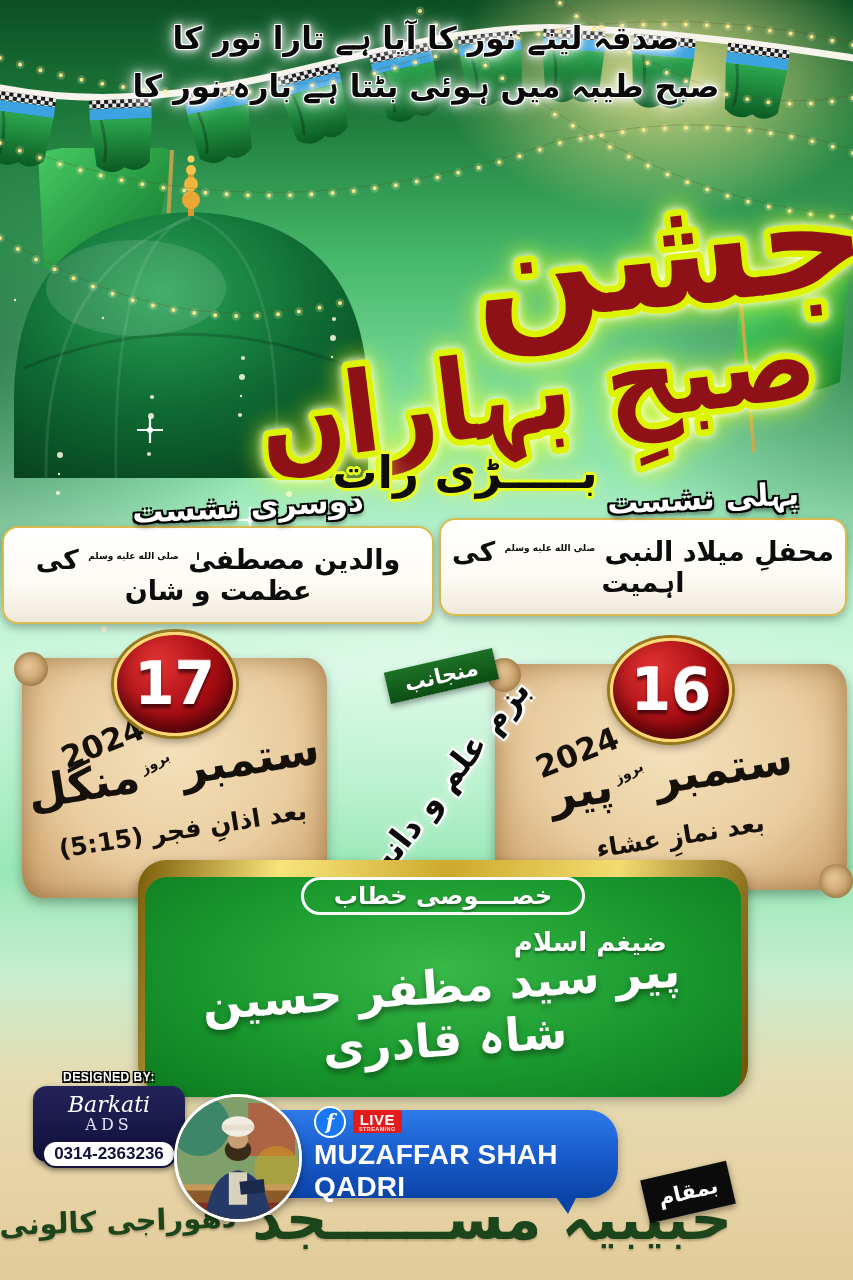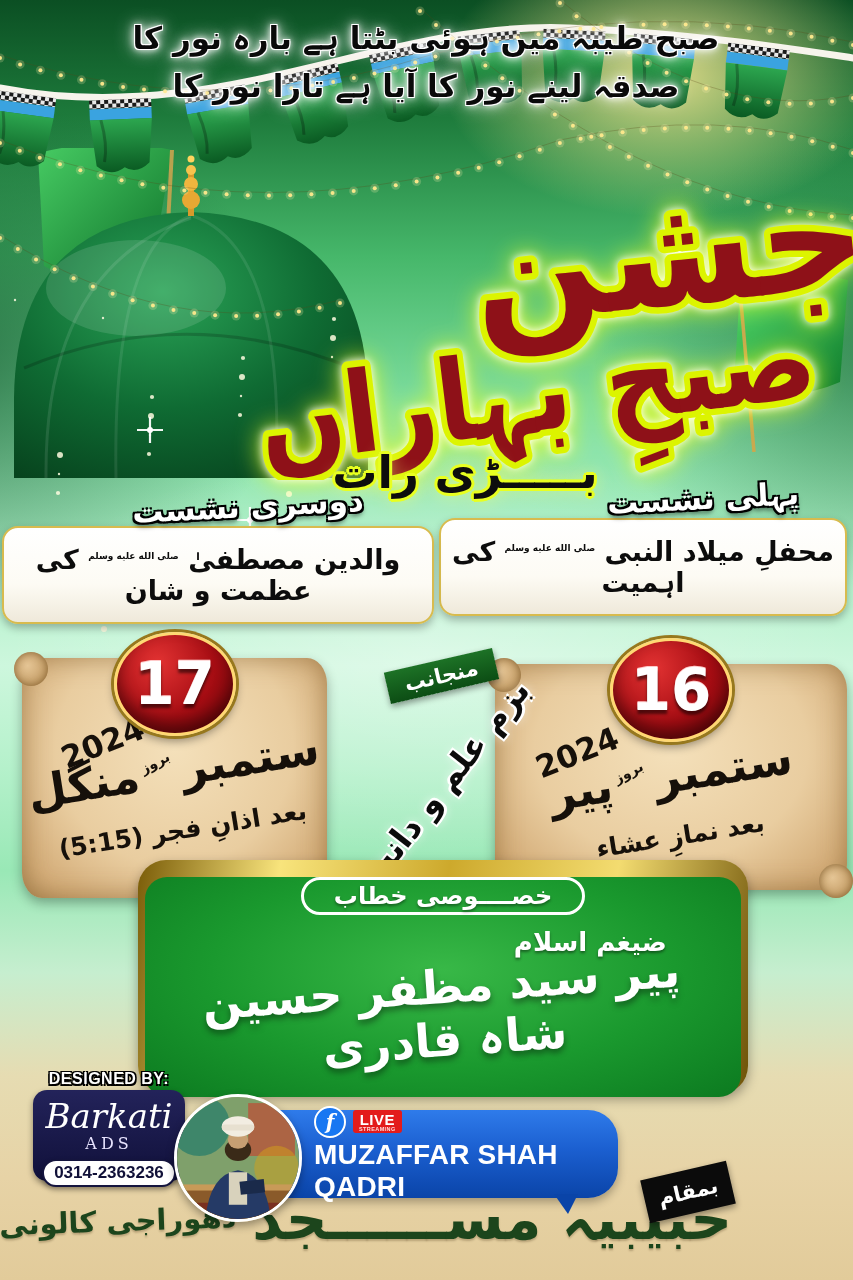--- a/index.html
+++ b/index.html
@@ -85,26 +85,26 @@
   .special-pill{width:max-content;margin:10px auto 0;border:3px solid #fff;border-radius:999px;
     padding:2px 30px;color:#fff;font-size:24px;font-weight:bold;direction:rtl;
     text-shadow:0 2px 3px rgba(0,0,0,.4);}
   .speaker-honorific{position:absolute;top:50px;right:74px;color:#fff;font-size:26px;
     font-weight:bold;direction:rtl;text-shadow:0 2px 3px rgba(0,0,0,.45);}
   .speaker-name-ur{position:absolute;top:84px;left:14px;right:14px;text-align:center;direction:rtl;
     transform:rotate(-4deg);color:#fff;font-size:46px;font-weight:bold;line-height:1.15;
     text-shadow:0 4px 6px rgba(0,0,0,.4);}
   
   .designer{position:absolute;left:33px;top:1070px;width:152px;z-index:7;text-align:center;}
-  .designer-heading{font-size:16px;font-weight:bold;color:#fff;letter-spacing:.5px;
+  .designer-heading{font-size:12px;font-weight:bold;color:#fff;letter-spacing:.5px;
     font-family:"Liberation Sans",sans-serif;
     text-shadow:-1.5px -1.5px 0 #000,1.5px -1.5px 0 #000,-1.5px 1.5px 0 #000,1.5px 1.5px 0 #000;text-align:center;}
   .designer-box{margin-top:2px;background:linear-gradient(180deg,#23235a,#10103a);
     border-radius:14px;padding:6px 6px 12px;box-shadow:0 3px 6px rgba(0,0,0,.4);}
-  .designer-name{color:#fff;font-family:"DejaVu Serif",serif;font-style:italic;font-size:34px;}
+  .designer-name{color:#fff;font-family:"DejaVu Serif",serif;font-style:italic;font-size:22px;}
   .designer-tag{color:#e8e4ff;font-family:"DejaVu Serif",serif;
     font-size:16px;letter-spacing:4px;margin-top:-2px;}
   .designer-phone{margin:6px auto -18px;width:max-content;background:#fff;border:2px solid #14143e;
     border-radius:999px;padding:2px 10px;font-size:17px;font-weight:bold;color:#101038;
     font-family:Liberation Sans, sans-serif;box-shadow:0 3px 5px rgba(0,0,0,.35);}
   
   .photo{position:absolute;left:174px;top:1094px;width:122px;height:122px;border-radius:50%;
     border:3px solid #fff;overflow:hidden;z-index:8;box-shadow:0 4px 8px rgba(0,0,0,.35);}
   .live-bar{position:absolute;left:250px;top:1110px;width:368px;height:88px;z-index:7;
     background:linear-gradient(180deg,#2f7bea 0%,#1b5fd0 45%,#0a44a8 100%);
@@ -568,22 +568,22 @@
       <circle cx="240" cy="415" r="2.1" fill="#fffbe0" opacity="0.85"></circle>
       <path d="M137,430 L163,430 M150,417 L150,443" stroke="#ffffff" stroke-width="2.2" opacity="0.95"></path>
       <circle cx="150" cy="430" r="3" fill="#fff"></circle>
       <path d="M67,560 L93,560 M80,547 L80,573" stroke="#ffffff" stroke-width="2.2" opacity="0.95"></path>
       <circle cx="80" cy="560" r="3" fill="#fff"></circle>
       <path d="M237,520 L263,520 M250,507 L250,533" stroke="#ffffff" stroke-width="2.2" opacity="0.95"></path>
       <circle cx="250" cy="520" r="3" fill="#fff"></circle>
     </svg>
 
   <div class="couplet">
+    <div>صدقہ لینے نور کا آیا ہے تارا نور کا</div>
     <div>صبح طیبہ میں ہوئی بٹتا ہے بارہ نور کا</div>
-    <div>صدقہ لینے نور کا آیا ہے تارا نور کا</div>
   </div>
 
   <svg class="title-svg" width="615" height="380" viewBox="0 0 615 380">
     <text x="430" y="205" font-size="150" text-anchor="middle" transform="rotate(-6 430 150)">جشن</text>
     <text x="300" y="330" font-size="112" text-anchor="middle" textLength="560" lengthAdjust="spacingAndGlyphs" transform="rotate(-7 300 300)">صبحِ بہاراں</text>
   </svg>
 
   <div class="subtitle">بـــــڑی رات</div>
 
   <div class="session session-first">

